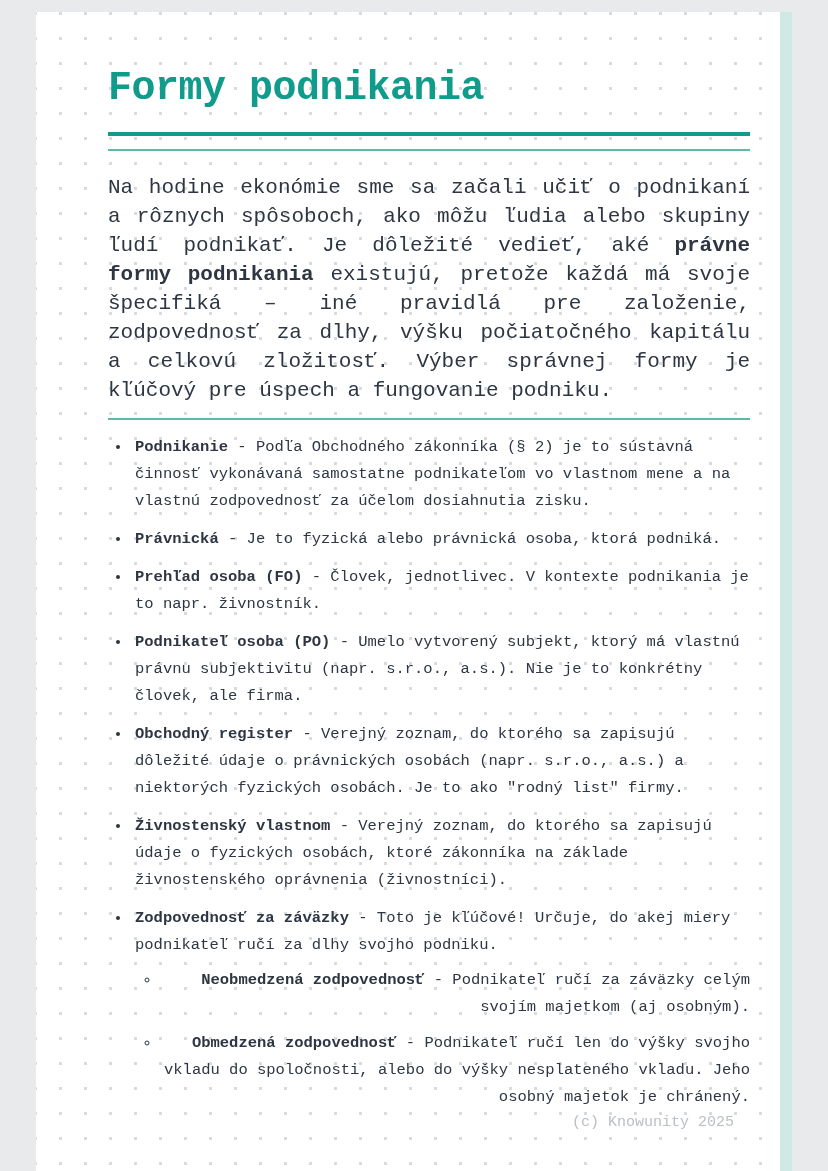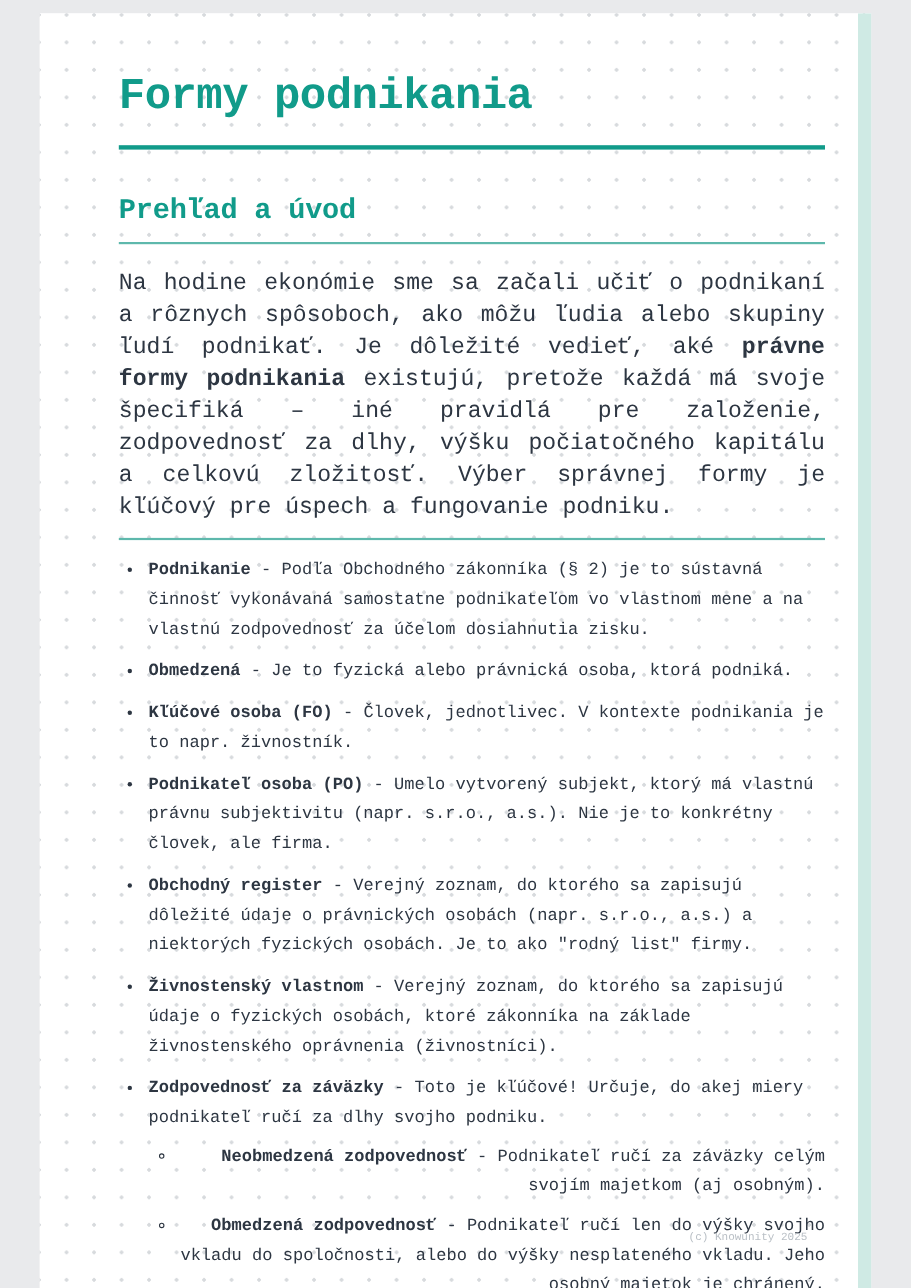--- a/index.html
+++ b/index.html
@@ -67,46 +67,45 @@
     text-align:right;
   }
   ul.sub-list > li{
     margin:0 0 9px 0;
     padding-left:4px;
   }
   .term{font-weight:700;}
   .footer-credit{
     position:absolute;
     right:58px;bottom:52px;
-    font-size:10px;
+    font-size:15px;
     color:#b9bfc5;
   }
 </style>
 </head>
 <body>
 
 <div class="page">
   <div class="accent-stripe"></div>
 
   <div class="content">
     <h1 class="doc-title">Formy podnikania</h1>
     <hr class="rule-thick">
 
-    <h2 class="section-heading">Prehľad a úvod</h2>
     <hr class="rule-thin">
 
     <p class="body-paragraph"><span>Na hodine ekonómie sme sa začali učiť o podnikaní a rôznych spôsoboch, ako môžu ľudia alebo skupiny ľudí podnikať. Je dôležité vedieť, aké </span><span class="bold">právne formy podnikania</span><span> existujú, pretože každá má svoje špecifiká – iné pravidlá pre založenie, zodpovednosť za dlhy, výšku počiatočného kapitálu a celkovú zložitosť. Výber správnej formy je kľúčový pre úspech a fungovanie podniku.</span></p>
 
     <hr class="rule-thin">
 
 
     <ul class="def-list">
       <li><span class="term">Podnikanie</span><span> - Podľa Obchodného zákonníka (§ 2) je to sústavná činnosť vykonávaná samostatne podnikateľom vo vlastnom mene a na vlastnú zodpovednosť za účelom dosiahnutia zisku.</span></li>
-      <li><span class="term">Obmedzená</span><span> - Je to fyzická alebo právnická osoba, ktorá podniká.</span></li>
-      <li><span class="term">Kľúčové osoba (FO)</span><span> - Človek, jednotlivec. V kontexte podnikania je to napr. živnostník.</span></li>
+      <li><span class="term">Právnická</span><span> - Je to fyzická alebo právnická osoba, ktorá podniká.</span></li>
+      <li><span class="term">Prehľad osoba (FO)</span><span> - Človek, jednotlivec. V kontexte podnikania je to napr. živnostník.</span></li>
       <li><span class="term">Podnikateľ osoba (PO)</span><span> - Umelo vytvorený subjekt, ktorý má vlastnú právnu subjektivitu (napr. s.r.o., a.s.). Nie je to konkrétny človek, ale firma.</span></li>
       <li><span class="term">Obchodný register</span><span> - Verejný zoznam, do ktorého sa zapisujú dôležité údaje o právnických osobách (napr. s.r.o., a.s.) a niektorých fyzických osobách. Je to ako "rodný list" firmy.</span></li>
       <li><span class="term">Živnostenský vlastnom</span><span> - Verejný zoznam, do ktorého sa zapisujú údaje o fyzických osobách, ktoré zákonníka na základe živnostenského oprávnenia (živnostníci).</span></li>
       <li>
         <span class="term">Zodpovednosť za záväzky</span><span> - Toto je kľúčové! Určuje, do akej miery podnikateľ ručí za dlhy svojho podniku.</span>
         <ul class="sub-list">
           <li><span class="term">Neobmedzená zodpovednosť</span><span> - Podnikateľ ručí za záväzky celým svojím majetkom (aj osobným).</span></li>
           <li><span class="term">Obmedzená zodpovednosť</span><span> - Podnikateľ ručí len do výšky svojho vkladu do spoločnosti, alebo do výšky nesplateného vkladu. Jeho osobný majetok je chránený.</span></li>
         </ul>
       </li>

